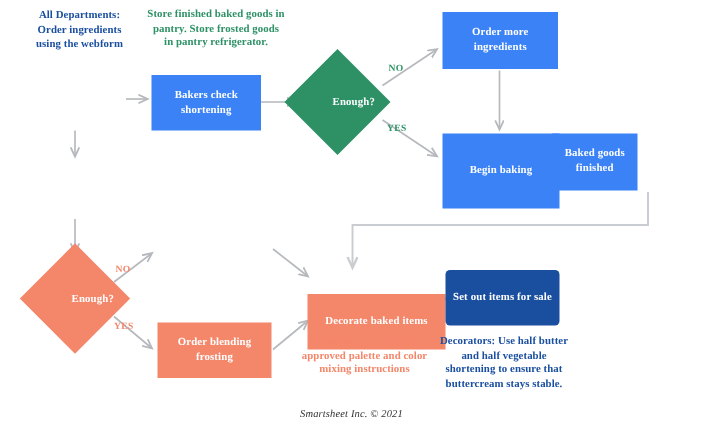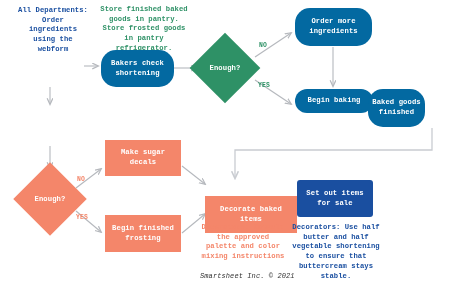--- a/index.html
+++ b/index.html
@@ -5,48 +5,48 @@
   html, body {
     margin: 0;
     padding: 0;
     background: #ffffff;
   }
   #canvas {
     position: relative;
     width: 474px;
     height: 290px;
     background: #ffffff;
-    font-family: Liberation Mono, monospace;
+    font-family: Liberation Serif, serif;
     overflow: hidden;
   }
   .node {
     position: absolute;
     box-sizing: border-box;
     display: flex;
     align-items: center;
     justify-content: center;
     text-align: center;
     color: #ffffff;
     font-weight: bold;
     font-size: 7.2px;
     line-height: 1.35;
     letter-spacing: 0.1px;
     padding: 2px 4px;
   }
   .node.blue   { background: #1a4fa0; }
-  .node.green  { background: #0369a1; border-radius: 15px; }
+  .node.green  { background: #3b82f6; }
   .node.salmon { background: #f4866a; }
   .node.rounded { border-radius: 3px; }
 
   .diamond {
     position: absolute;
     box-sizing: border-box;
     display: flex;
     align-items: center;
-    justify-content: center;
+    justify-content: flex-end;
   }
   .diamond .dshape {
     position: absolute;
     inset: 0;
     transform: rotate(45deg);
   }
   .diamond.green .dshape  { background: #2e9166; }
   .diamond.salmon .dshape { background: #f4866a; }
   .diamond .dlabel {
     position: relative;
@@ -152,36 +152,35 @@
   <div class="diamond green" style="left:200px; top:43px; width:50px; height:50px;">
     <div class="dshape"></div>
     <div class="dlabel">Enough?</div>
   </div>
 
   <div class="branch green" style="left:259px; top:42px;">NO</div>
   <div class="branch green" style="left:258px; top:82px;">YES</div>
 
   <div class="node green" style="left:295px; top:8px; width:77px; height:38px;">Order more ingredients</div>
 
-  <div class="node green" style="left:295px; top:89px; width:78px; height:24px;">Begin baking</div>
+  <div class="node green" style="left:295px; top:89px; width:78px; height:50px;">Begin baking</div>
 
   <div class="node green" style="left:368px; top:89px; width:57px; height:38px;">Baked goods finished</div>
 
 
   <div class="diamond salmon" style="left:24px; top:173px; width:52px; height:52px;">
     <div class="dshape"></div>
     <div class="dlabel">Enough?</div>
   </div>
 
   <div class="branch salmon" style="left:77px; top:176px;">NO</div>
   <div class="branch salmon" style="left:76px; top:214px;">YES</div>
 
-  <div class="node salmon" style="left:105px; top:140px; width:76px; height:36px;">Make sugar decals</div>
 
-  <div class="node salmon" style="left:105px; top:215px; width:76px; height:37px;">Begin finished frosting</div>
+  <div class="node salmon" style="left:105px; top:215px; width:76px; height:37px;">Order blending frosting</div>
 
   <div class="node salmon" style="left:205px; top:196px; width:92px; height:37px;">Decorate baked items</div>
 
   <div class="node blue rounded" style="left:297px; top:180px; width:76px; height:37px;">Set out items for sale</div>
 
   <div class="note salmon" style="left:200px; top:223px; width:86px;">Decorators: Consult the approved palette and color mixing instructions</div>
 
   <div class="note blue" style="left:292px; top:223px; width:88px;">Decorators: Use half butter and half vegetable shortening to ensure that buttercream stays stable.</div>
 
   <div class="footer" style="left:200px; top:272px;">Smartsheet Inc. © 2021</div>

